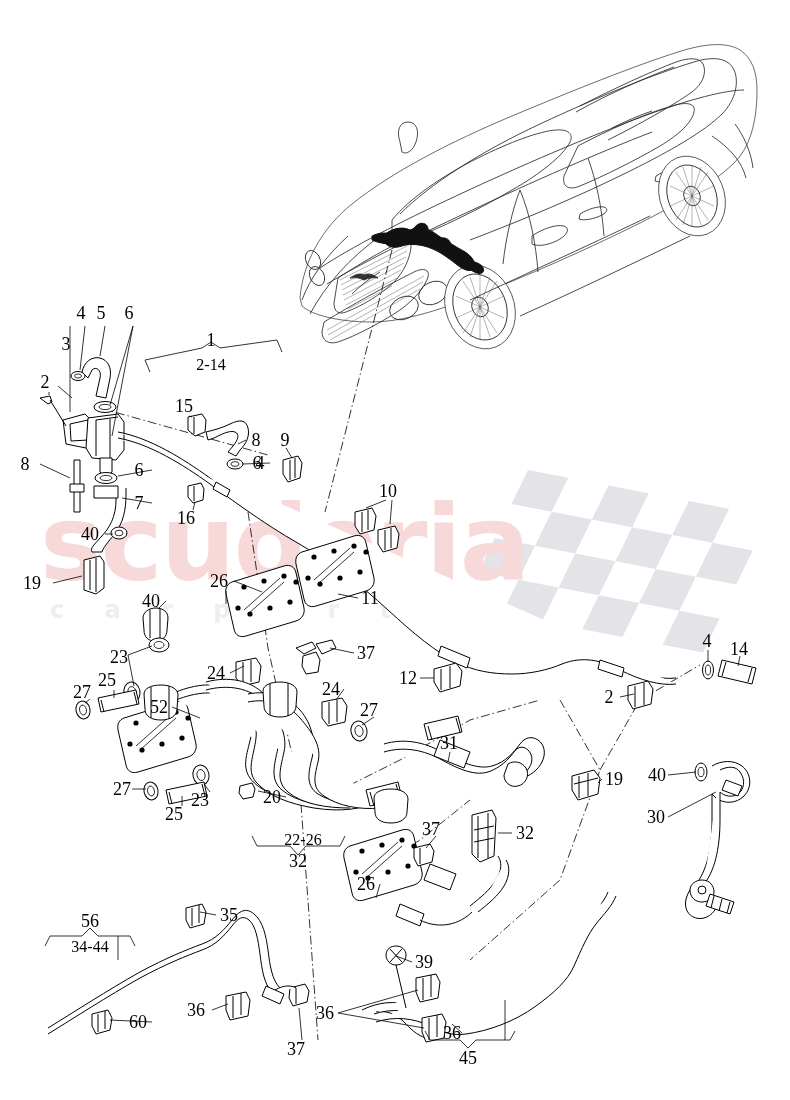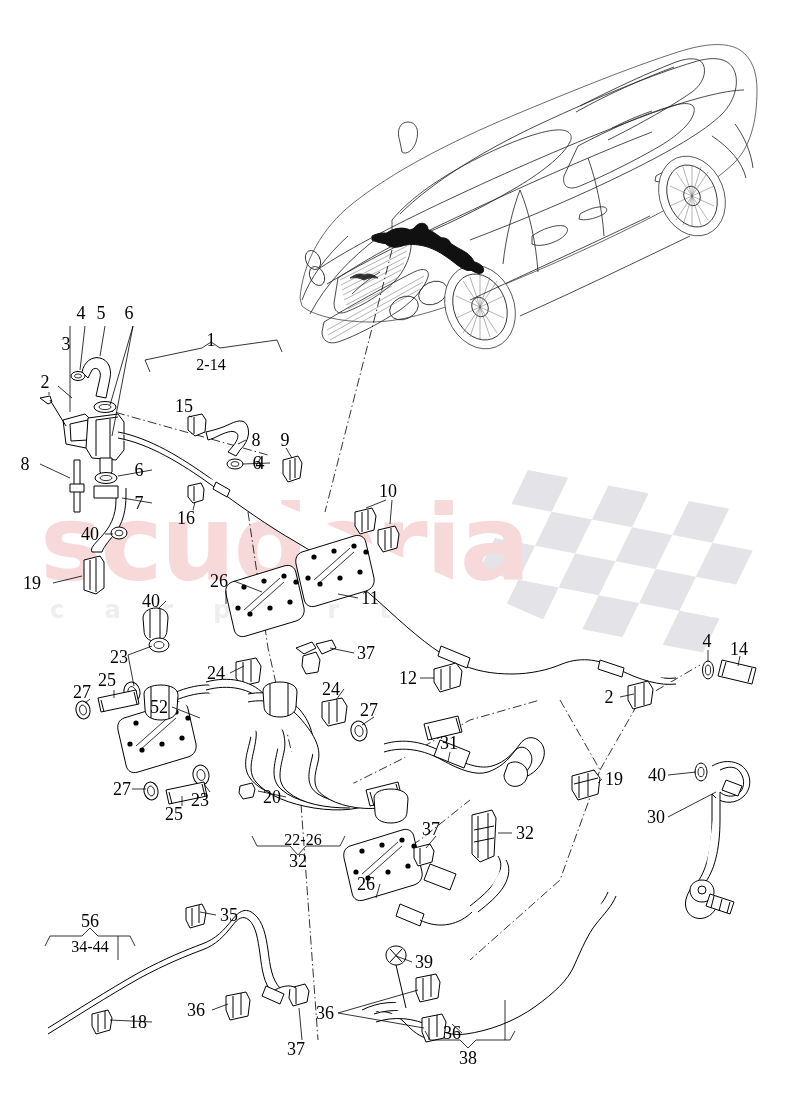--- a/index.html
+++ b/index.html
@@ -601,29 +601,29 @@
       <div class="lbl" style="position: absolute; left: 366px; top: 884px; transform: translate(-50%, -50%); font-family: &quot;Liberation Serif&quot;, serif; font-size: 18px; color: rgb(0, 0, 0); white-space: nowrap;">26</div>
       <div class="lbl" style="position: absolute; left: 82px; top: 692px; transform: translate(-50%, -50%); font-family: &quot;Liberation Serif&quot;, serif; font-size: 18px; color: rgb(0, 0, 0); white-space: nowrap;">27</div>
       <div class="lbl" style="position: absolute; left: 122px; top: 789px; transform: translate(-50%, -50%); font-family: &quot;Liberation Serif&quot;, serif; font-size: 18px; color: rgb(0, 0, 0); white-space: nowrap;">27</div>
       <div class="lbl" style="position: absolute; left: 369px; top: 710px; transform: translate(-50%, -50%); font-family: &quot;Liberation Serif&quot;, serif; font-size: 18px; color: rgb(0, 0, 0); white-space: nowrap;">27</div>
       <div class="lbl" style="position: absolute; left: 159px; top: 707px; transform: translate(-50%, -50%); font-family: &quot;Liberation Serif&quot;, serif; font-size: 18px; color: rgb(0, 0, 0); white-space: nowrap;">52</div>
       <div class="lbl" style="position: absolute; left: 366px; top: 653px; transform: translate(-50%, -50%); font-family: &quot;Liberation Serif&quot;, serif; font-size: 18px; color: rgb(0, 0, 0); white-space: nowrap;">37</div>
       <div class="lbl" style="position: absolute; left: 272px; top: 797px; transform: translate(-50%, -50%); font-family: &quot;Liberation Serif&quot;, serif; font-size: 18px; color: rgb(0, 0, 0); white-space: nowrap;">20</div>
       <div class="lbl" style="position: absolute; left: 449px; top: 743px; transform: translate(-50%, -50%); font-family: &quot;Liberation Serif&quot;, serif; font-size: 18px; color: rgb(0, 0, 0); white-space: nowrap;">31</div>
       <div class="lbl" style="position: absolute; left: 525px; top: 833px; transform: translate(-50%, -50%); font-family: &quot;Liberation Serif&quot;, serif; font-size: 18px; color: rgb(0, 0, 0); white-space: nowrap;">32</div>
       <div class="lbl" style="position: absolute; left: 90px; top: 921px; transform: translate(-50%, -50%); font-family: &quot;Liberation Serif&quot;, serif; font-size: 18px; color: rgb(0, 0, 0); white-space: nowrap;">56</div>
-      <div class="lbl" style="position: absolute; left: 138px; top: 1022px; transform: translate(-50%, -50%); font-family: &quot;Liberation Serif&quot;, serif; font-size: 18px; color: rgb(0, 0, 0); white-space: nowrap;">18</div>
+      <div class="lbl" style="position: absolute; left: 138px; top: 1022px; transform: translate(-50%, -50%); font-family: &quot;Liberation Serif&quot;, serif; font-size: 18px; color: rgb(0, 0, 0); white-space: nowrap;">60</div>
       <div class="lbl" style="position: absolute; left: 90px; top: 947px; transform: translate(-50%, -50%); font-family: &quot;Liberation Serif&quot;, serif; font-size: 16px; color: rgb(0, 0, 0); white-space: nowrap;">34-44</div>
       <div class="lbl" style="position: absolute; left: 229px; top: 915px; transform: translate(-50%, -50%); font-family: &quot;Liberation Serif&quot;, serif; font-size: 18px; color: rgb(0, 0, 0); white-space: nowrap;">35</div>
       <div class="lbl" style="position: absolute; left: 196px; top: 1010px; transform: translate(-50%, -50%); font-family: &quot;Liberation Serif&quot;, serif; font-size: 18px; color: rgb(0, 0, 0); white-space: nowrap;">36</div>
       <div class="lbl" style="position: absolute; left: 325px; top: 1013px; transform: translate(-50%, -50%); font-family: &quot;Liberation Serif&quot;, serif; font-size: 18px; color: rgb(0, 0, 0); white-space: nowrap;">36</div>
       <div class="lbl" style="position: absolute; left: 452px; top: 1033px; transform: translate(-50%, -50%); font-family: &quot;Liberation Serif&quot;, serif; font-size: 18px; color: rgb(0, 0, 0); white-space: nowrap;">36</div>
       <div class="lbl" style="position: absolute; left: 431px; top: 829px; transform: translate(-50%, -50%); font-family: &quot;Liberation Serif&quot;, serif; font-size: 18px; color: rgb(0, 0, 0); white-space: nowrap;">37</div>
       <div class="lbl" style="position: absolute; left: 296px; top: 1049px; transform: translate(-50%, -50%); font-family: &quot;Liberation Serif&quot;, serif; font-size: 18px; color: rgb(0, 0, 0); white-space: nowrap;">37</div>
-      <div class="lbl" style="position: absolute; left: 468px; top: 1058px; transform: translate(-50%, -50%); font-family: &quot;Liberation Serif&quot;, serif; font-size: 18px; color: rgb(0, 0, 0); white-space: nowrap;">38</div>
+      <div class="lbl" style="position: absolute; left: 468px; top: 1058px; transform: translate(-50%, -50%); font-family: &quot;Liberation Serif&quot;, serif; font-size: 18px; color: rgb(0, 0, 0); white-space: nowrap;">45</div>
       <div class="lbl" style="position: absolute; left: 424px; top: 962px; transform: translate(-50%, -50%); font-family: &quot;Liberation Serif&quot;, serif; font-size: 18px; color: rgb(0, 0, 0); white-space: nowrap;">39</div>
       <div class="lbl" style="position: absolute; left: 90px; top: 534px; transform: translate(-50%, -50%); font-family: &quot;Liberation Serif&quot;, serif; font-size: 18px; color: rgb(0, 0, 0); white-space: nowrap;">40</div>
       <div class="lbl" style="position: absolute; left: 657px; top: 775px; transform: translate(-50%, -50%); font-family: &quot;Liberation Serif&quot;, serif; font-size: 18px; color: rgb(0, 0, 0); white-space: nowrap;">40</div>
       <div class="lbl" style="position: absolute; left: 260px; top: 463px; transform: translate(-50%, -50%); font-family: &quot;Liberation Serif&quot;, serif; font-size: 18px; color: rgb(0, 0, 0); white-space: nowrap;">4</div>
       <div class="lbl" style="position: absolute; left: 707px; top: 641px; transform: translate(-50%, -50%); font-family: &quot;Liberation Serif&quot;, serif; font-size: 18px; color: rgb(0, 0, 0); white-space: nowrap;">4</div>
     </div>
 
 </div>
 
 </body></html>

